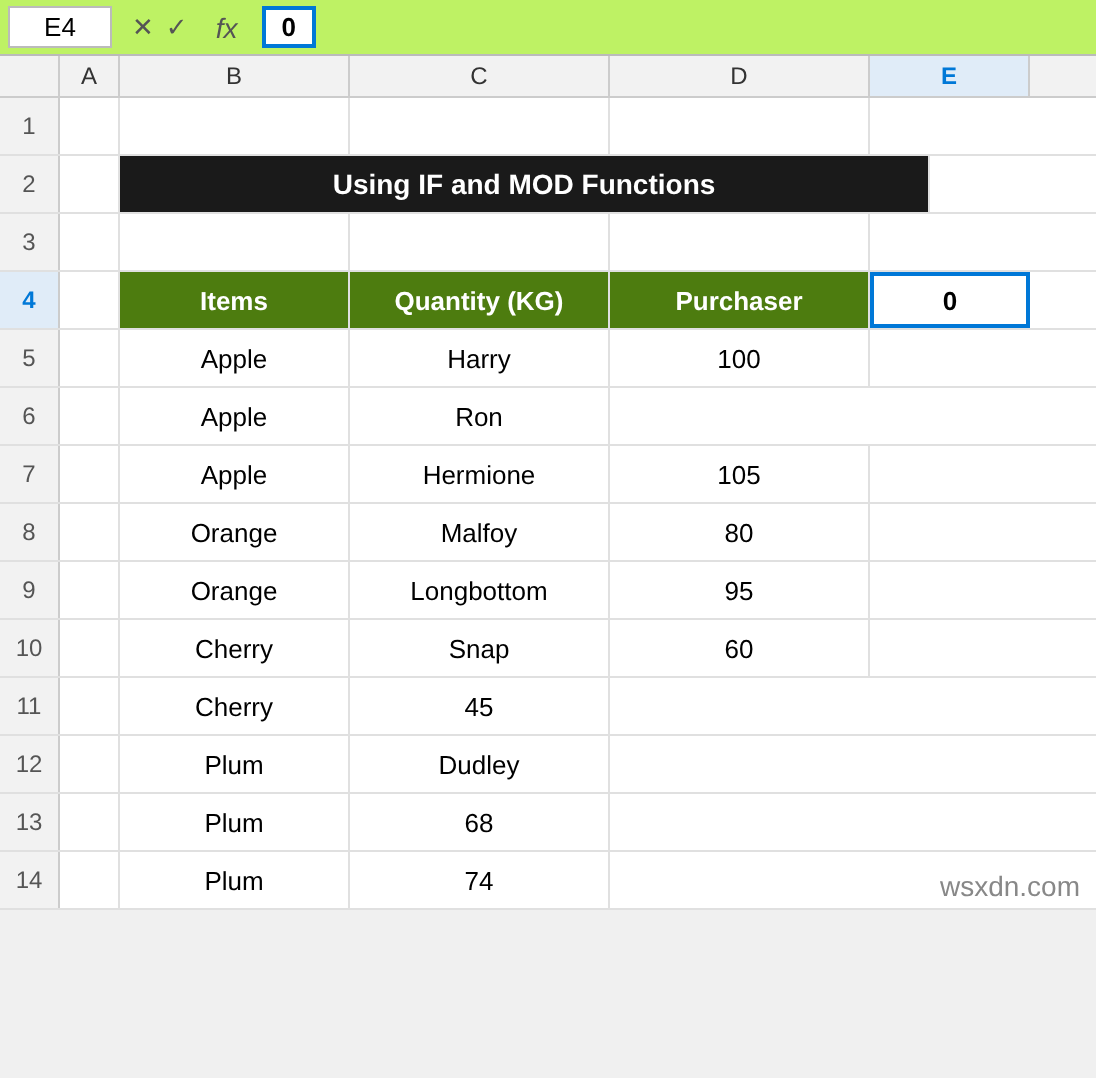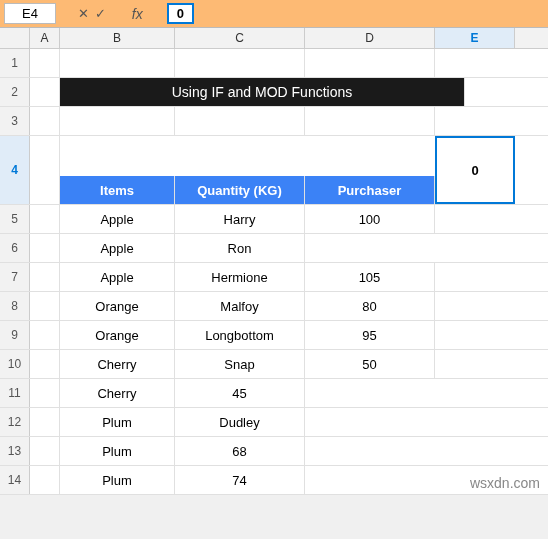--- a/index.html
+++ b/index.html
@@ -9,25 +9,25 @@
       background: #f0f0f0;
       width: 548px;
       height: 539px;
       overflow: hidden;
     }
 
     
     .formula-bar {
       display: flex;
       align-items: center;
-      background: #fdba74;
+      background: #bef264;
       border-bottom: 1px solid #bbb;
       height: 28px;
       padding: 0 4px;
-      gap: 20px;
+      gap: 8px;
     }
     .cell-ref {
       width: 52px;
       border: 1px solid #bbb;
       padding: 2px 4px;
       font-size: 13px;
       text-align: center;
       background: #fff;
     }
     .formula-bar-icons {
@@ -129,36 +129,35 @@
     .cell.col-b { width: 115px; min-width: 115px; }
     .cell.col-c { width: 130px; min-width: 130px; }
     .cell.col-d { width: 130px; min-width: 130px; }
     .cell.col-e { width: 80px; min-width: 80px; border-right: none; }
     .cell.col-a { width: 30px; min-width: 30px; }
 
     
     .title-cell {
       background: #1a1a1a;
       color: #fff;
-      font-weight: normal;
+      font-weight: bold;
       font-size: 14px;
       text-align: center;
       justify-content: center;
       width: calc(115px + 130px + 130px + 30px);
       min-width: calc(115px + 130px + 130px + 30px);
       border-right: 1px solid #e0e0e0;
     }
 
     
     .header-cell {
-      background: #3b82f6;
+      background: #4d7c0f;
       color: #fff;
       font-weight: bold;
       justify-content: center;
-      margin-top: 40px;
     }
     .header-cell-e {
       background: #fff;
       color: #000;
       font-weight: bold;
       border: 2px solid #0078d7 !important;
       justify-content: center;
     }
     .row-4-num {
       background: #e0ecf8;
@@ -270,21 +269,21 @@
     <div class="cell col-b">Orange</div>
     <div class="cell col-c">Longbottom</div>
     <div class="cell col-d">95</div>
     <div class="cell col-e"></div>
   </div>
   <div class="sheet-row">
     <div class="row-num">10</div>
     <div class="cell col-a"></div>
     <div class="cell col-b">Cherry</div>
     <div class="cell col-c">Snap</div>
-    <div class="cell col-d">50</div>
+    <div class="cell col-d">60</div>
     <div class="cell col-e"></div>
   </div>
   <div class="sheet-row">
     <div class="row-num">11</div>
     <div class="cell col-a"></div>
     <div class="cell col-b">Cherry</div>
     <div class="cell col-d">45</div>
     <div class="cell col-e"></div>
   </div>
   <div class="sheet-row">

